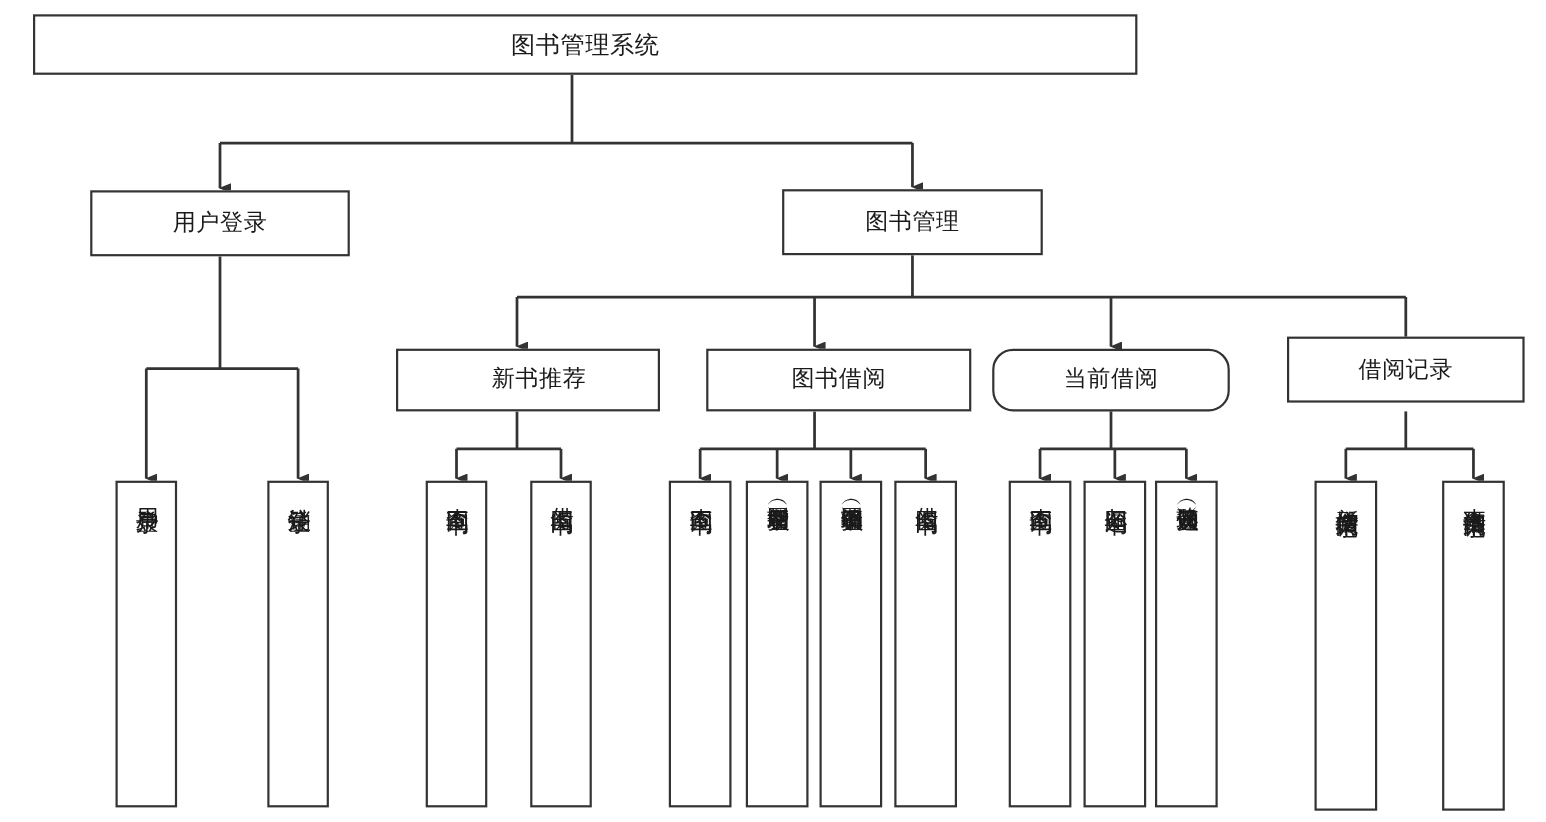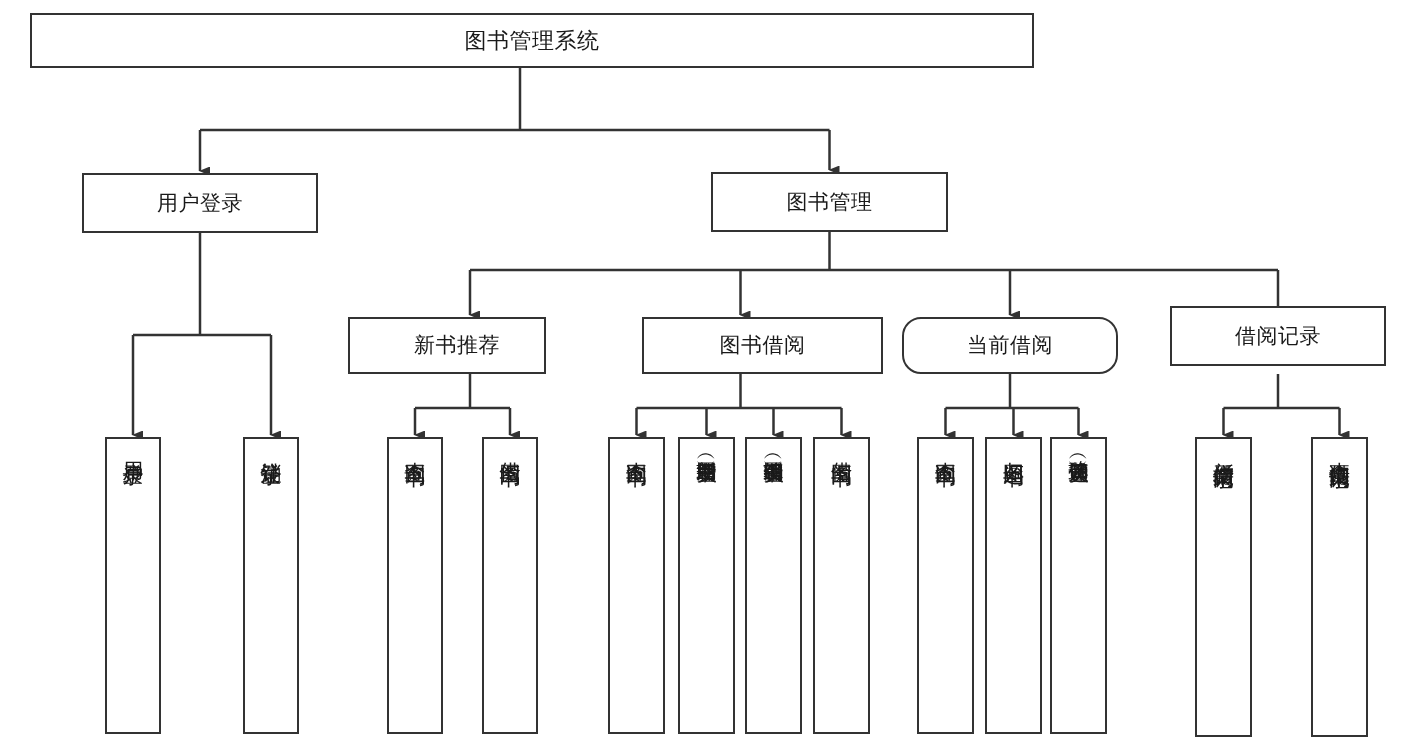--- a/index.html
+++ b/index.html
@@ -122,21 +122,21 @@
   <div id="node-layer">
       <div class="node h root" style="left: 18px; top: 13px; width: 1004px; height: 55px; margin-left: 12px;">
         <span class="label">图书管理系统</span>
       </div>
       <div class="node h" style="left: 82px; top: 173px; width: 236px; height: 60px;">
         <span class="label">用户登录</span>
       </div>
       <div class="node h" style="left: 711px; top: 172px; width: 237px; height: 60px; justify-content: center;">
         <span class="label">图书管理</span>
       </div>
-      <div class="node h" style="left: 348px; top: 317px; width: 198px; height: 57px; padding-left: 20px;">
+      <div class="node h" style="left: 360px; top: 317px; width: 240px; height: 57px; padding-left: 20px;">
         <span class="label">新书推荐</span>
       </div>
       <div class="node h" style="left: 642px; top: 317px; width: 241px; height: 57px;">
         <span class="label">图书借阅</span>
       </div>
       <div class="node h" style="left: 902px; top: 317px; width: 216px; height: 57px; border-radius: 19px;">
         <span class="label">当前借阅</span>
       </div>
       <div class="node h" style="left: 1170px; top: 306px; width: 216px; height: 60px; font-family: Liberation Serif, serif;">
         <span class="label">借阅记录</span>

